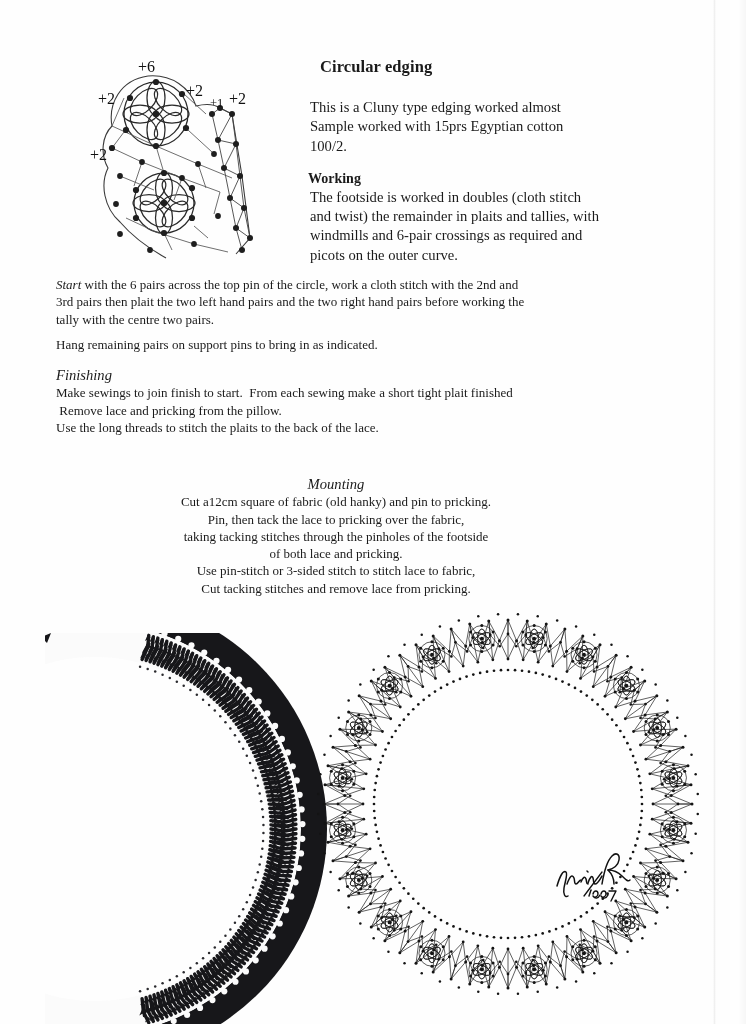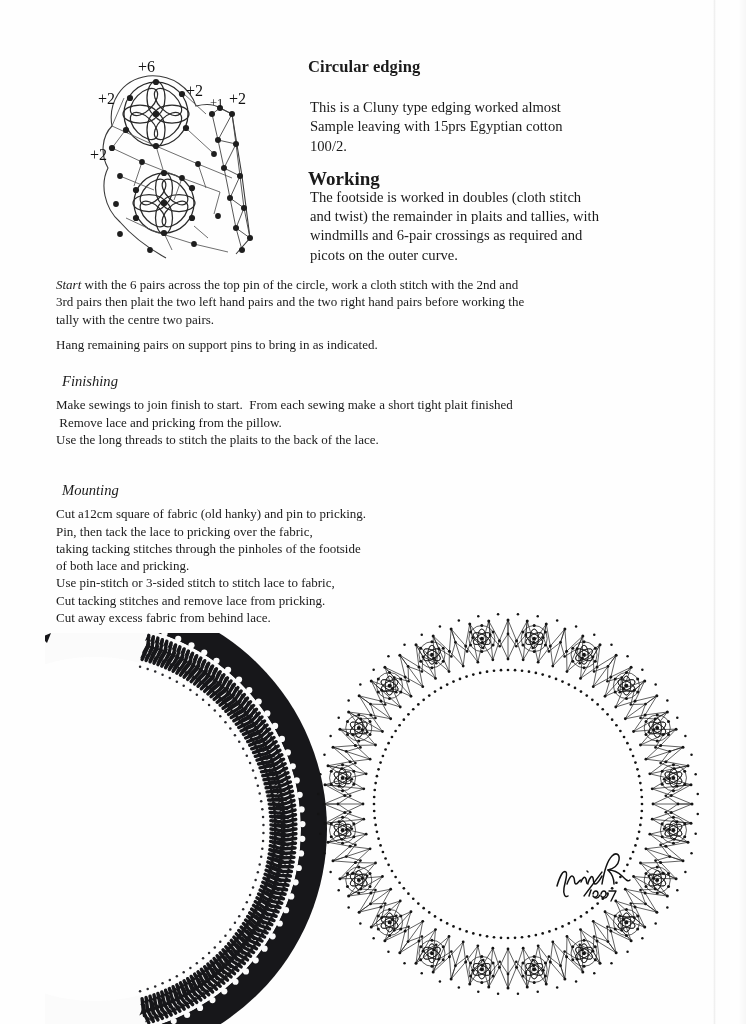--- a/index.html
+++ b/index.html
@@ -41,31 +41,31 @@
   #heading-block {
     position: absolute;
     left: 308px;
     top: 58px;
     width: 300px;
   }
   .doc-title {
     font-size: 16.5px;
     font-weight: bold;
     letter-spacing: 0.1px;
-    margin: 0 0 23px 0;
+    margin: 0 0 23px 12px;
     line-height: 1.1;
   }
   .intro-line, .work-line {
     font-size: 14.6px;
     line-height: 17.2px;
     margin: 2px;
     white-space: pre-wrap;
   }
   .section-head {
-    font-size: 19px;
+    font-size: 14px;
     font-weight: bold;
     line-height: 17.2px;
     margin: 15px 0 0 0;
   }
 
   
   .body-block {
     position: absolute;
     left: 56px;
     width: 560px;
@@ -73,27 +73,27 @@
   .body-line {
     font-size: 13px;
     line-height: 17.3px;
     margin: 0;
     white-space: pre-wrap;
   }
   .ital-head {
     font-style: italic;
     font-size: 14.6px;
     line-height: 17.3px;
-    margin: 6px;
+    margin: 0;
   }
   .inline-ital { font-style: italic; }
 
   #start-block { top: 276px; }
   #finishing-block { top: 367px; }
-  #mounting-block { top: 476px; }
+  #mounting-block { top: 476px; text-align: center; }
 
   
   #working-diagram {
     position: absolute;
     left: 86px;
     top: 58px;
     width: 180px;
     height: 205px;
   }
   #working-diagram svg { display: block; }
@@ -258,21 +258,21 @@
     <span class="plus-label" style="left:12px;  top:32px;">+2</span>
     <span class="plus-label small" style="left:124px; top:38px;">+1</span>
     <span class="plus-label" style="left:143px; top:32px;">+2</span>
     <span class="plus-label" style="left:4px;   top:88px;">+2</span>
   </div>
 
   <div id="heading-block">
     <h1 class="doc-title">Circular edging</h1>
 
     <p class="intro-line">This is a Cluny type edging worked almost</p>
-    <p class="intro-line">Sample leaving with 15prs Egyptian cotton</p>
+    <p class="intro-line">Sample worked with 15prs Egyptian cotton</p>
     <p class="intro-line">100/2.</p>
 
     <p class="section-head">Working</p>
     <p class="work-line">The footside is worked in doubles (cloth stitch</p>
     <p class="work-line">and twist) the remainder in plaits and tallies, with</p>
     <p class="work-line">windmills and 6-pair crossings as required and</p>
     <p class="work-line">picots on the outer curve.</p>
   </div>
 
   <div class="body-block" id="start-block">
@@ -290,21 +290,20 @@
   </div>
 
   <div class="body-block" id="mounting-block">
     <p class="ital-head">Mounting</p>
     <p class="body-line">Cut a12cm square of fabric (old hanky) and pin to pricking.</p>
     <p class="body-line">Pin, then tack the lace to pricking over the fabric,</p>
     <p class="body-line">taking tacking stitches through the pinholes of the footside</p>
     <p class="body-line">of both lace and pricking.</p>
     <p class="body-line">Use pin-stitch or 3-sided stitch to stitch lace to fabric,</p>
     <p class="body-line">Cut tacking stitches and remove lace from pricking.</p>
-    <p class="body-line">Cut away excess fabric from behind lace.</p>
   </div>
 
   <div id="lace-photo">
     <svg width="290" height="391" viewBox="0 0 290 391">
       <defs>
 
         <mask id="ringMask">
           <rect x="0" y="0" width="290" height="391" fill="black"></rect>
           <circle cx="50" cy="196" r="232" fill="white"></circle>
           <circle cx="50" cy="196" r="174" fill="black"></circle>

